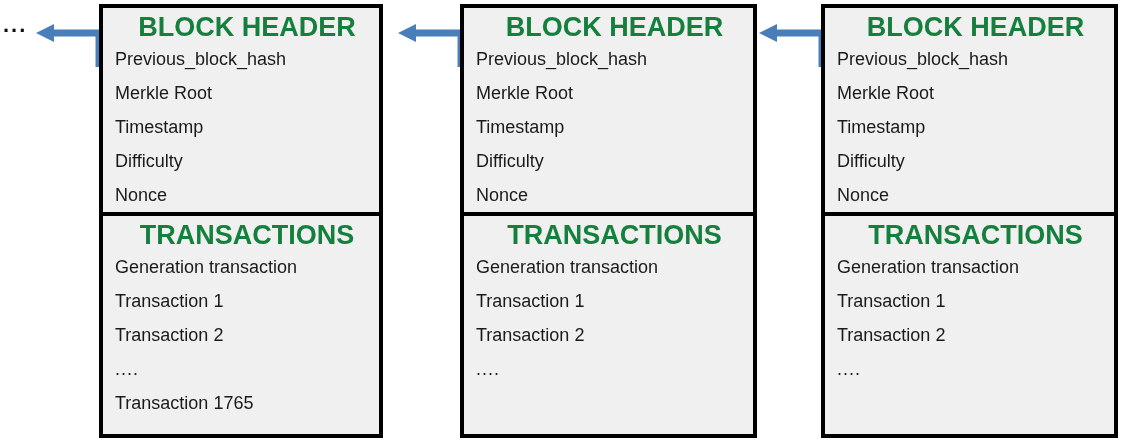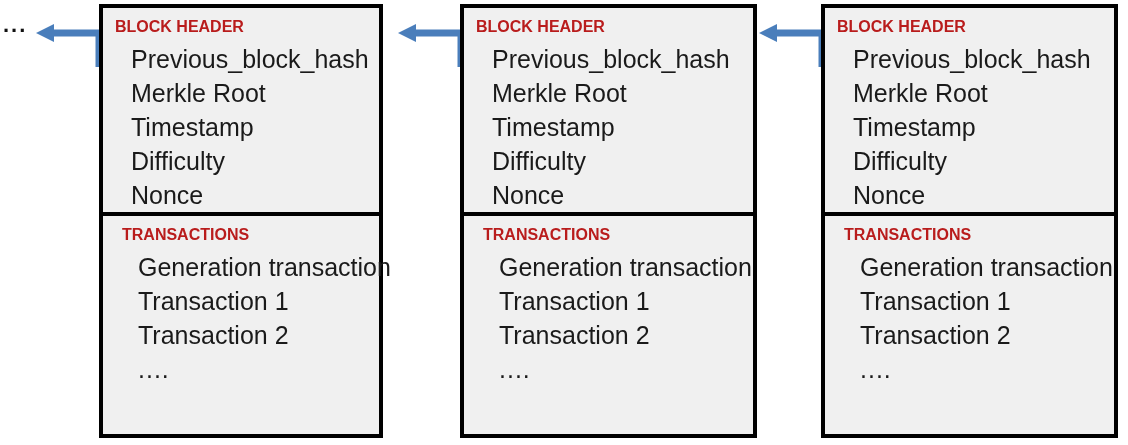--- a/index.html
+++ b/index.html
@@ -42,37 +42,37 @@
   }
   .block-header-section {
     height: 208px;
     box-sizing: border-box;
     border-bottom: 4px solid #000000;
     padding: 4px 0 0 12px;
   }
   .block-tx-section {
     flex: 1;
     box-sizing: border-box;
-    padding: 4px 0 0 19px;
+    padding: 4px 0 0 12px;
   }
 
   .section-title {
-    font-size: 16px;
+    font-size: 27px;
     font-weight: 700;
-    color: #b91c1c;
+    color: #15803d;
     line-height: 30px;
     white-space: nowrap;
+    text-align: center;
   }
   .field-line {
-    font-size: 25px;
+    font-size: 18px;
     font-weight: 400;
     color: #1a1a1a;
     line-height: 34px;
     white-space: nowrap;
-    margin-left: 16px;
   }
   .field-line.dots {
     line-height: 34px;
     letter-spacing: 1px;
   }
 
   
   .connector {
     position: absolute;
     pointer-events: none;
@@ -115,20 +115,21 @@
       <div class="field-line">Timestamp</div>
       <div class="field-line">Difficulty</div>
       <div class="field-line">Nonce</div>
     </div>
     <div class="block-tx-section">
       <div class="section-title">TRANSACTIONS</div>
       <div class="field-line">Generation transaction</div>
       <div class="field-line">Transaction 1</div>
       <div class="field-line">Transaction 2</div>
       <div class="field-line dots">....</div>
+      <div class="field-line">Transaction 1765</div>
     </div>
   </div>
 
   <div class="block" style="left:460px; width:297px;">
     <div class="block-header-section">
       <div class="section-title">BLOCK HEADER</div>
       <div class="field-line">Previous_block_hash</div>
       <div class="field-line">Merkle Root</div>
       <div class="field-line">Timestamp</div>
       <div class="field-line">Difficulty</div>

